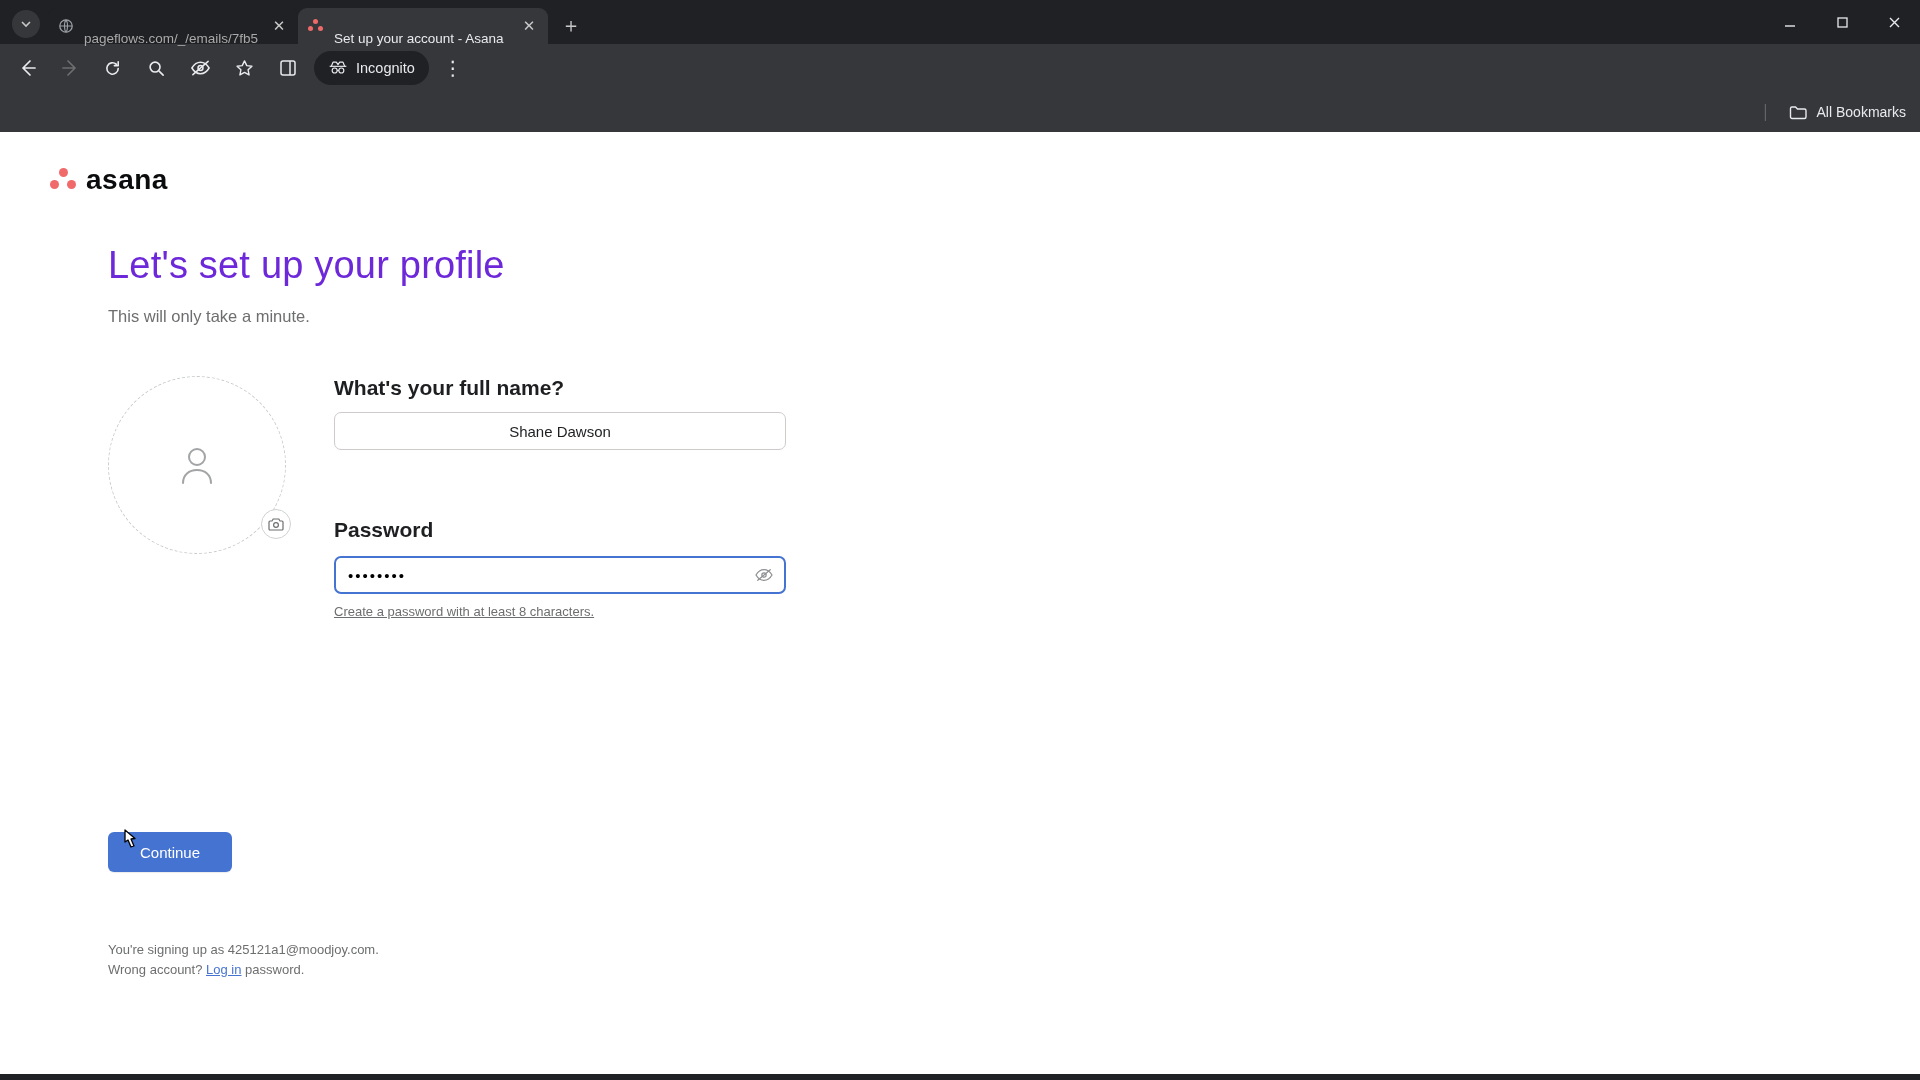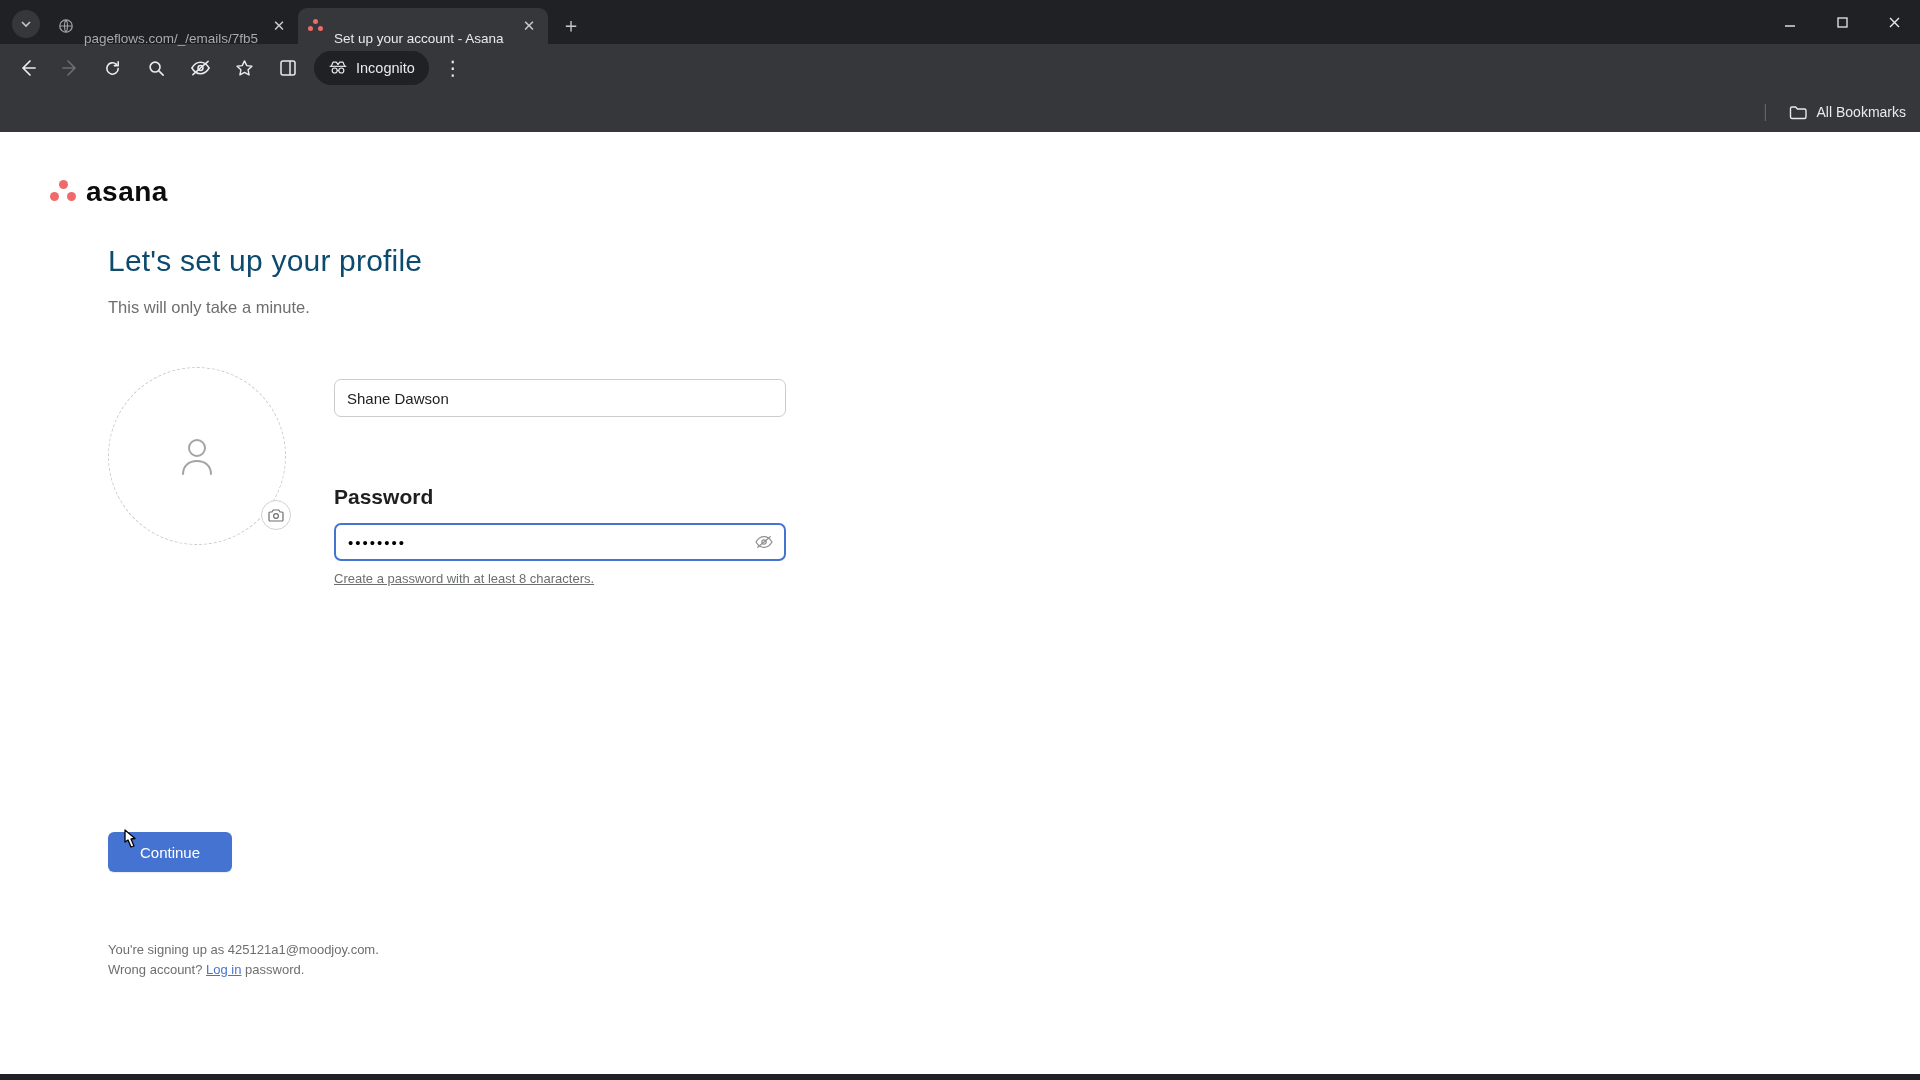--- a/index.html
+++ b/index.html
@@ -98,21 +98,21 @@
   
   .viewport {
     position:relative;
     background:#ffffff;
     height: calc(1080px - 44px - 48px - 40px - 6px);
     overflow:hidden;
   }
 
   
   .asana-logo {
-    position:absolute; left:50px; top:44px;
+    position:absolute; left:50px; top:32px;
     display:flex; align-items:center; gap:10px;
   }
   .asana-dots { position:relative; width:26px; height:24px; }
   .asana-dots span {
     position:absolute; width:9px; height:9px; border-radius:50%; background:#f06a6a;
   }
   .asana-dots span:nth-child(1){ left:8.5px; top:0; }
   .asana-dots span:nth-child(2){ left:0; top:12px; }
   .asana-dots span:nth-child(3){ left:17px; top:12px; }
   .asana-word {
@@ -121,21 +121,21 @@
   }
 
   
   .setup {
     position:absolute;
     left:108px; top:112px;
     width:800px;
     color:#1e1f21;
   }
   .setup h1 {
-    font-size:30px; font-weight:500; color:#0c4a6e; letter-spacing:.2px;
+    font-size:38px; font-weight:500; color:#6d28d9; letter-spacing:.2px;
   }
   .setup .sub {
     margin-top:20px; font-size:16.5px; color:#6d6e6f;
   }
 
   .form-area {
     margin-top:50px;
     display:flex; gap:46px;
   }
 
@@ -162,21 +162,21 @@
   .text-input, .pw-wrap {
     width:452px; height:38px;
     border:1px solid #cfcbcb; border-radius:7px;
     display:flex; align-items:center;
     padding:0 12px;
     color:#1e1f21; font-size:15px;
   }
   .text-input { margin-top:12px; }
   .text-input input {
     border:none; outline:none; width:100%; font-size:15px; color:#1e1f21;
-    font-family:inherit; background:transparent;
+    font-family:inherit; background:transparent;text-align:center;
   }
 
   .pw-block { margin-top:68px; }
   .pw-wrap {
     margin-top:14px;
     border:2px solid #4573d2;
     position:relative;
   }
   .pw-wrap input {
     border:none; outline:none; width:100%; font-size:15px; letter-spacing:2px;
@@ -366,20 +366,21 @@
           <div class="camera-badge">
             <svg width="16" height="14" viewBox="0 0 16 14">
                 <path d="M2 4h2l1.2-2h5.6L12 4h2a1 1 0 011 1v7a1 1 0 01-1 1H2a1 1 0 01-1-1V5a1 1 0 011-1z" fill="none" stroke="#6d6e6f" stroke-width="1.2"></path>
                 <circle cx="8" cy="8" r="2.4" fill="none" stroke="#6d6e6f" stroke-width="1.2"></circle>
               </svg>
           </div>
         </div>
       </div>
 
       <div class="fields">
+        <div class="flabel">What's your full name?</div>
         <div class="text-input">
           <input type="text" value="Shane Dawson" style="">
         </div>
 
         <div class="pw-block">
           <div class="flabel">Password</div>
           <div class="pw-wrap">
             <input type="text" value="••••••••" style="">
             <span class="pw-eye">
               <svg width="20" height="16" viewBox="0 0 22 18">

